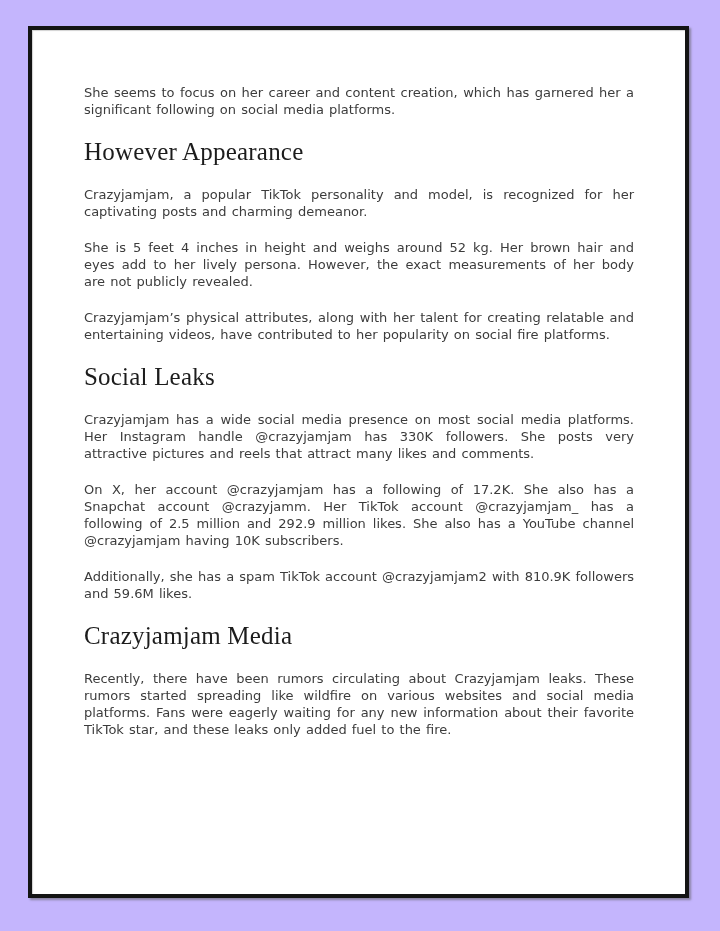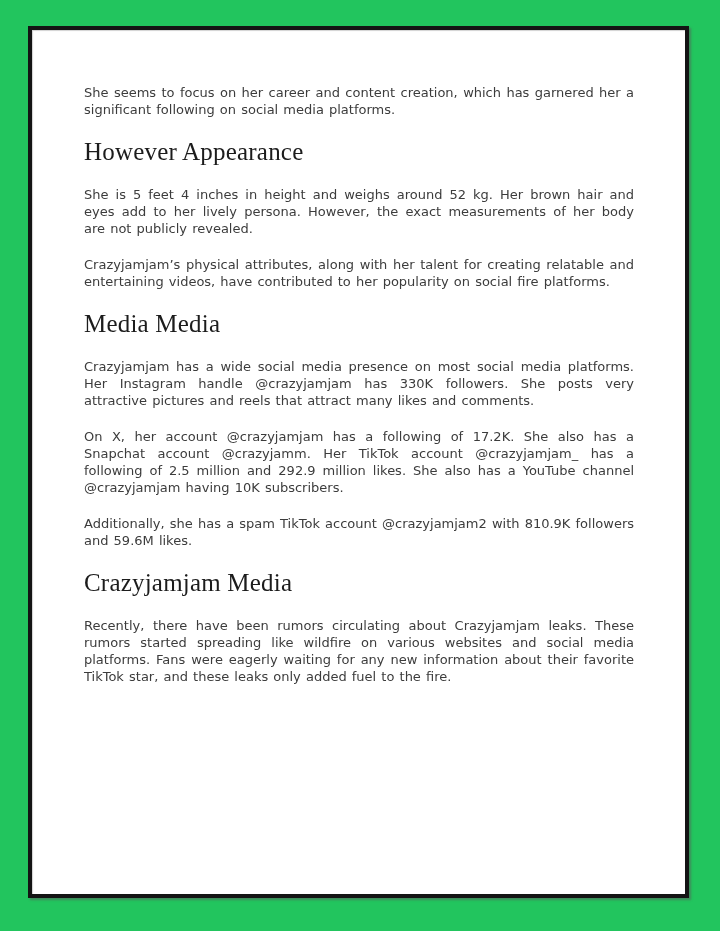--- a/index.html
+++ b/index.html
@@ -9,21 +9,21 @@
     height: 931px;
     background: #ffffff;
     font-family: "DejaVu Sans", "Liberation Sans", sans-serif;
     overflow: hidden;
   }
 
   .page {
     position: relative;
     width: 720px;
     height: 931px;
-    background: #22c55e;
+    background: #c4b5fd;
   }
 
   .frame {
     position: absolute;
     left: 28px;
     top: 26px;
     width: 661px;
     height: 872px;
     border: 4px solid #141414;
     box-shadow: 2px 2px 2px rgba(90, 90, 90, 0.55),
@@ -54,26 +54,27 @@
 </head>
 <body>
 
 <div class="page">
   <div class="frame">
 
     <p class="body-para">She seems to focus on her career and content creation, which has garnered her a significant following on social media platforms.</p>
 
     <h1 class="section-heading">However Appearance</h1>
 
+    <p class="body-para">Crazyjamjam, a popular TikTok personality and model, is recognized for her captivating posts and charming demeanor.</p>
 
     <p class="body-para">She is 5 feet 4 inches in height and weighs around 52 kg. Her brown hair and eyes add to her lively persona. However, the exact measurements of her body are not publicly revealed.</p>
 
     <p class="body-para">Crazyjamjam’s physical attributes, along with her talent for creating relatable and entertaining videos, have contributed to her popularity on social fire platforms.</p>
 
-    <h1 class="section-heading">Media Media</h1>
+    <h1 class="section-heading">Social Leaks</h1>
 
     <p class="body-para">Crazyjamjam has a wide social media presence on most social media platforms. Her Instagram handle @crazyjamjam has 330K followers. She posts very attractive pictures and reels that attract many likes and comments.</p>
 
     <p class="body-para">On X, her account @crazyjamjam has a following of 17.2K. She also has a Snapchat account @crazyjamm. Her TikTok account @crazyjamjam_ has a following of 2.5 million and 292.9 million likes. She also has a YouTube channel @crazyjamjam having 10K subscribers.</p>
 
     <p class="body-para">Additionally, she has a spam TikTok account @crazyjamjam2 with 810.9K followers and 59.6M likes.</p>
 
 
     <h1 class="section-heading">Crazyjamjam Media</h1>
 

